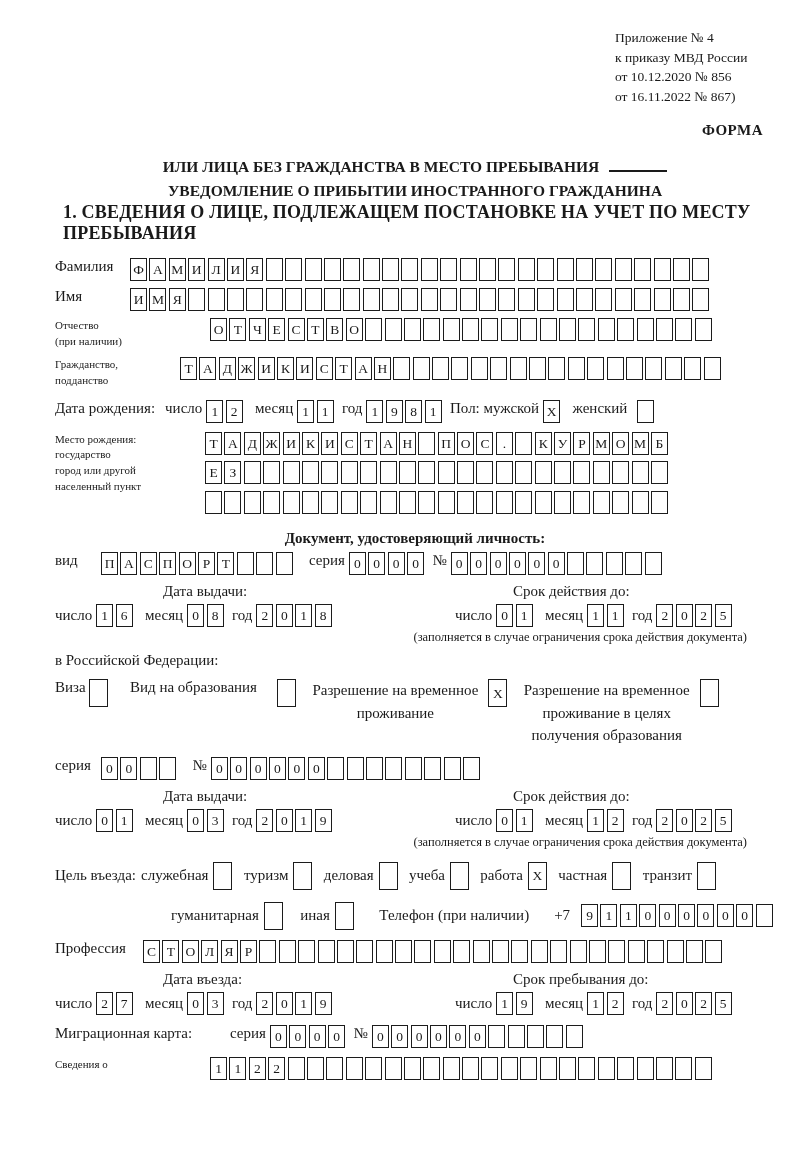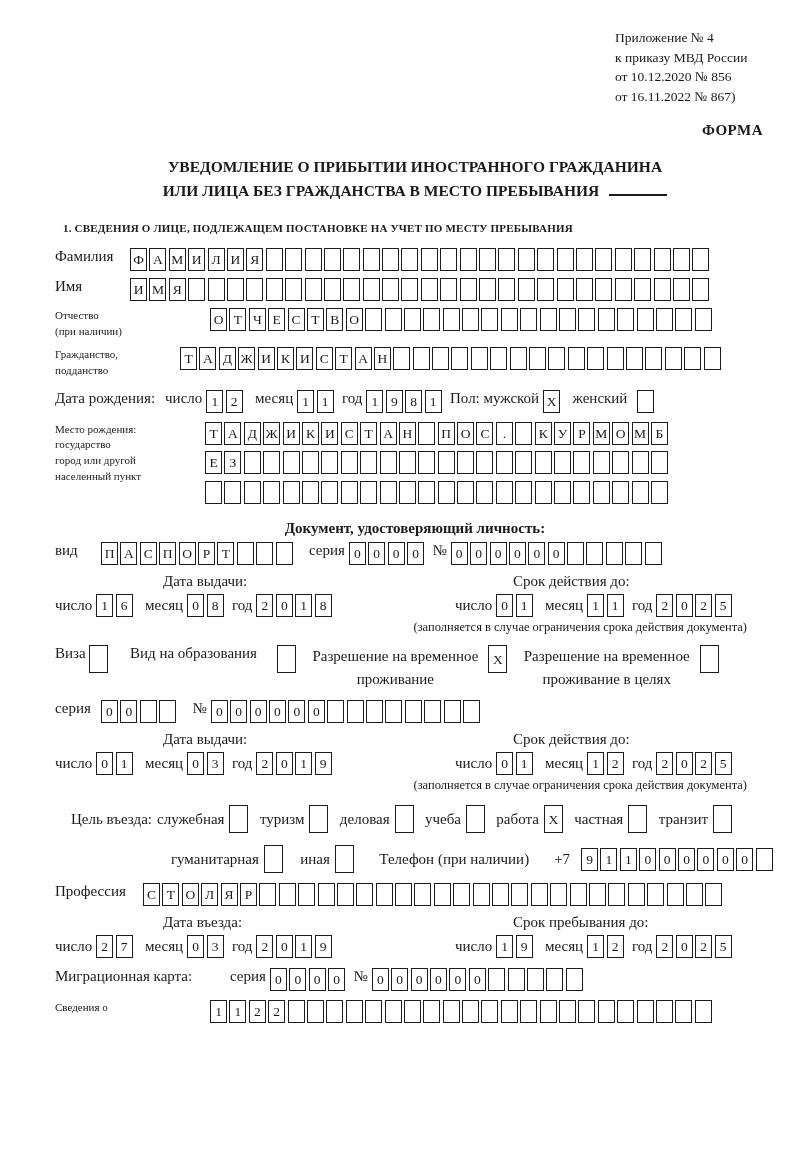--- a/index.html
+++ b/index.html
@@ -13,21 +13,21 @@
 
   
   .appendix{margin-left:560px;font-size:13.5px;line-height:1.45;}
   .appendix .rev{margin-top:6px;}
   .forma{margin-left:560px;margin-top:16px;text-align:right;padding-right:12px;
          font-weight:bold;font-size:15px;letter-spacing:.5px;}
 
   
   .title{margin-top:16px;text-align:center;font-weight:bold;font-size:15.5px;line-height:1.5;}
   .blank-line{display:inline-block;width:58px;border-bottom:2px solid #1a1a1a;height:12px;margin-left:10px;}
-  .sec-head{margin-top:20px;margin-left:8px;font-weight:bold;font-size:11px;letter-spacing:.2px;}
+  .sec-head{margin-left:8px;font-weight:bold;font-size:18px;letter-spacing:.2px;}
 
   
   .cells{display:flex;flex-wrap:nowrap;align-items:flex-start;}
   .cell{
     flex:none;display:inline-flex;align-items:center;justify-content:center;
     width:15px;height:21px;border:1.7px solid #1c1c1c;margin-right:2.4px;
     font-size:13.5px;line-height:21px;background:#fff;
   }
   .cb .cell{width:17px;height:26px;}
 
@@ -49,42 +49,42 @@
   .dhead{font-size:15px;margin-bottom:4px;}
   .dhead.l{padding-left:108px;}
   .dhead.r{padding-left:58px;}
   .drow{display:flex;align-items:center;}
   .note{margin-top:3px;text-align:right;padding-right:28px;font-size:12.5px;}
 
   .permits{display:flex;align-items:flex-start;margin-top:10px;}
   .plabel{text-align:center;font-size:15px;line-height:1.5;}
   .permits .cb{margin-top:0;}
 
-  .purpose{display:flex;align-items:center;margin-top:12px;margin-left:16px;}
+  .purpose{display:flex;align-items:center;margin-top:12px;}
   .purpose .lbl{margin-right:5px;}
   .purpose .cb{margin-right:9px;}
 </style>
 </head>
 <body>
 
 <div class="page">
 
   <div class="appendix">
     <div>Приложение № 4</div>
     <div>к приказу МВД России</div>
     <div>от 10.12.2020 № 856</div>
     <div>от 16.11.2022 № 867)</div>
   </div>
   <div class="forma">ФОРМА</div>
 
   <div class="title">
-    <div>УВЕДОМЛЕНИЕ О ПРИБЫТИИ ИНОСТРАННОГО ГРАЖДАНИНА</div>
     <div>
       <span>ИЛИ ЛИЦА БЕЗ ГРАЖДАНСТВА В МЕСТО ПРЕБЫВАНИЯ</span><span class="blank-line"></span>
     </div>
+    <div>УВЕДОМЛЕНИЕ О ПРИБЫТИИ ИНОСТРАННОГО ГРАЖДАНИНА</div>
   </div>
 
   <div class="sec-head">1. СВЕДЕНИЯ О ЛИЦЕ, ПОДЛЕЖАЩЕМ ПОСТАНОВКЕ НА УЧЕТ ПО МЕСТУ ПРЕБЫВАНИЯ</div>
 
   <div class="frow" style="margin-top:14px;">
     <span class="lbl lblcol w75">Фамилия</span>
     <span class="cells">
         <span class="cell">Ф</span>
         <span class="cell">А</span>
         <span class="cell">М</span>
@@ -424,40 +424,42 @@
             <span class="cell">2</span>
             <span class="cell">0</span>
             <span class="cell">2</span>
             <span class="cell">5</span>
           </span>
       </div>
     </div>
   </div>
   <div class="note">(заполняется в случае ограничения срока действия документа)</div>
 
+  <div class="lbl" style="margin-top:7px;">в Российской Федерации:</div>
 
   <div class="permits">
     <span class="lbl">Виза</span>
     <span class="cells cb" style="margin-left:3px;">
         <span class="cell"></span>
       </span>
     <span class="lbl gap20">Вид на образования</span>
     <span class="cells cb gap20">
         <span class="cell"></span>
       </span>
     <div class="plabel gap14">
       <div>Разрешение на временное</div>
       <div>проживание</div>
     </div>
     <span class="cells cb gap10">
         <span class="cell">X</span>
       </span>
     <div class="plabel gap14">
       <div>Разрешение на временное</div>
       <div>проживание в целях</div>
+      <div>получения образования</div>
     </div>
     <span class="cells cb gap10">
         <span class="cell"></span>
       </span>
   </div>
 
   <div class="frow inline" style="margin-top:10px;">
     <span class="lbl mr4">серия</span>
     <span class="cells gap6">
         <span class="cell">0</span>

